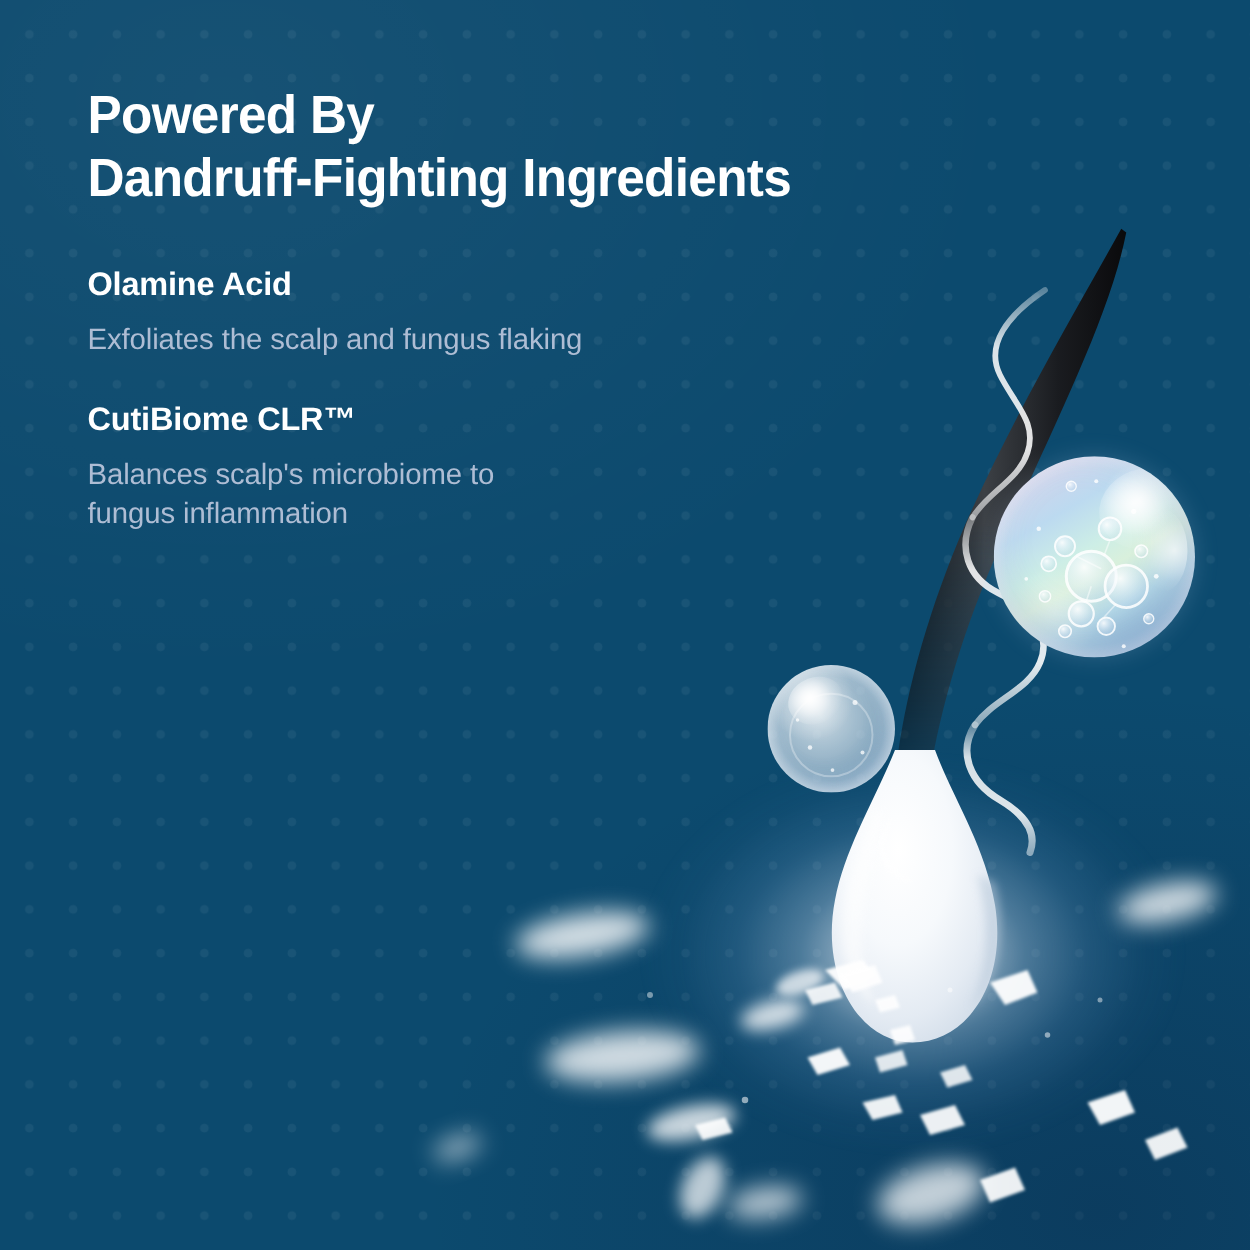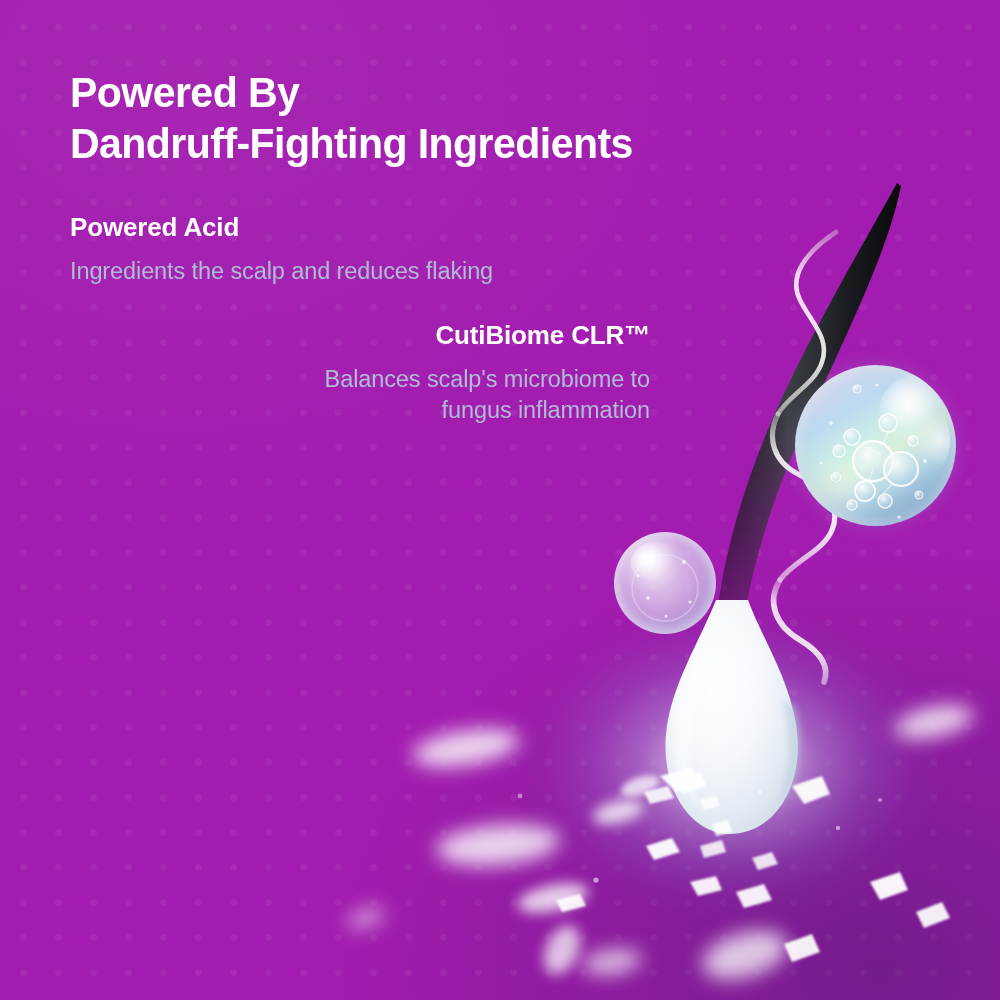--- a/index.html
+++ b/index.html
@@ -7,21 +7,21 @@
     width: 1000px; height: 1000px;
     overflow: hidden;
   }
   body {
     font-family: "Liberation Sans", sans-serif;
     background: #2f5287;
   }
   #stage {
     position: relative;
     width: 1000px; height: 1000px;
-    background: #a21caf;
+    background: #0c4a6e;
     overflow: hidden;
   }
   
   .dots {
     position: absolute; inset: 0;
     background-image: radial-gradient(circle at 50% 50%,
         rgba(255,255,255,0.055) 0 3.2px, rgba(255,255,255,0) 3.8px);
     background-size: 35px 35px;
     background-position: 6px 10px;
     pointer-events: none;
@@ -48,21 +48,21 @@
     transform-origin: left top;
     white-space: pre-line;
   }
 
   .ingredients {
     position: absolute;
     left: 70px; top: 212px;
     width: 580px;
   }
   .ing { margin-bottom: 33px; }
-  .ing:last-child { margin-bottom: 0; text-align: right; }
+  .ing:last-child { margin-bottom: 0; }
   .ing-name {
     color: #ffffff;
     font-size: 26px;
     font-weight: 700;
     letter-spacing: -0.15px;
     line-height: 1.18;
     margin: 0 0 13px 0;
   }
   .ing-desc {
     color: #aebdd4;
@@ -170,22 +170,22 @@
 <div id="stage">
 
   <div class="dots"></div>
   <div class="bg-vignette"></div>
 
   <h1 class="headline">Powered By
 Dandruff-Fighting Ingredients</h1>
 
   <div class="ingredients">
     <div class="ing">
-      <p class="ing-name">Powered Acid</p>
-      <p class="ing-desc">Ingredients the scalp and reduces flaking</p>
+      <p class="ing-name">Olamine Acid</p>
+      <p class="ing-desc">Exfoliates the scalp and fungus flaking</p>
     </div>
     <div class="ing">
       <p class="ing-name">CutiBiome CLR™</p>
       <p class="ing-desc">Balances scalp's microbiome to
 fungus inflammation</p>
     </div>
   </div>
 
   <div class="art">
 

